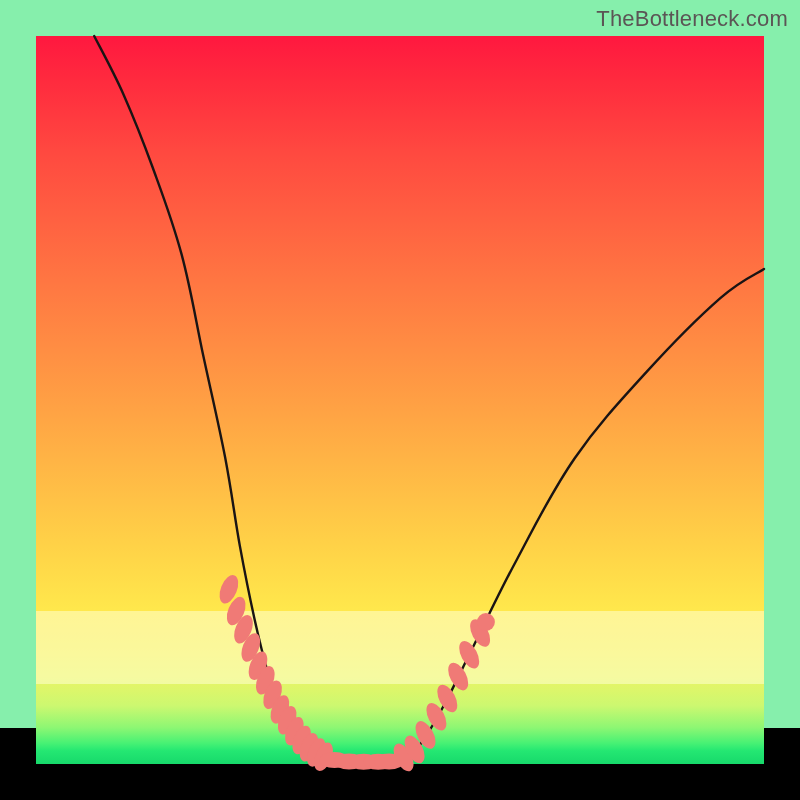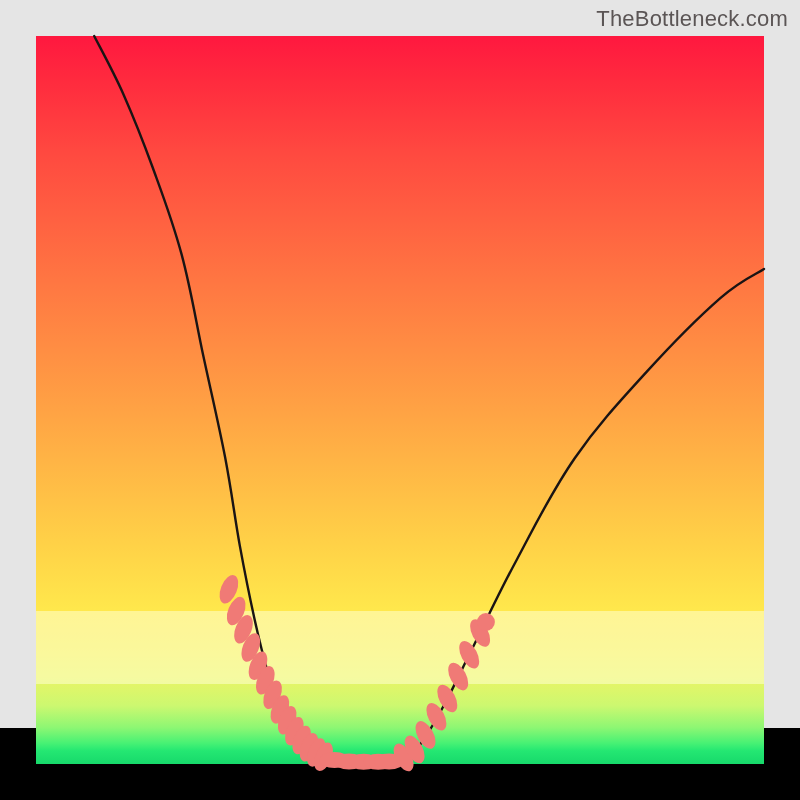--- a/index.html
+++ b/index.html
@@ -10,21 +10,21 @@
     overflow: hidden;
     background: #000;
     font-family: Arial, Helvetica, sans-serif;
   }
   .frame {
     position: absolute;
     left: 0;
     top: 0;
     width: 800px;
     height: 728px;
-    background: #e5e5e5;
+    background: #86efac;
   }
   .plot {
     position: absolute;
     left: 36px;
     top: 36px;
     width: 728px;
     height: 728px;
     
     background: linear-gradient(
       to bottom,

